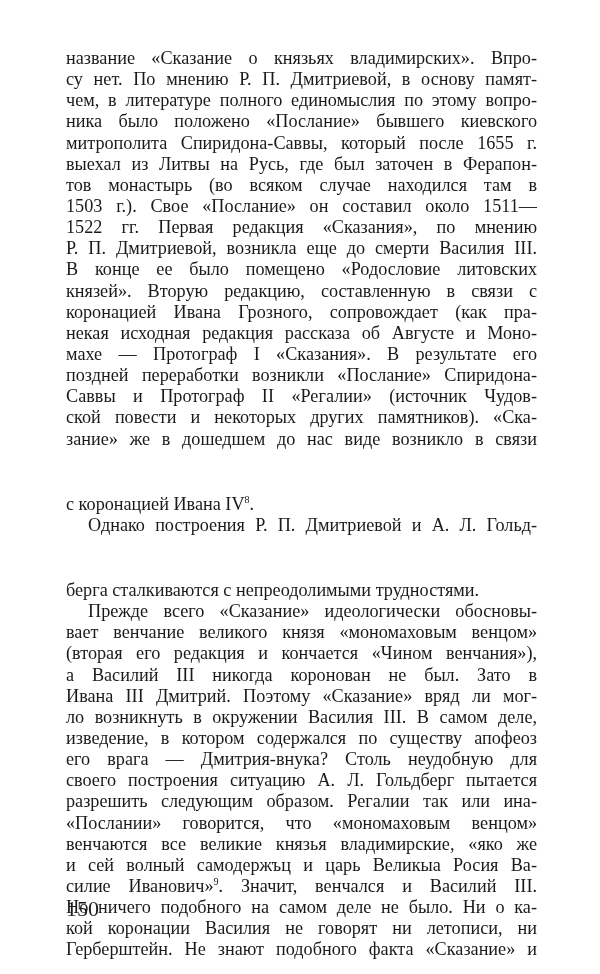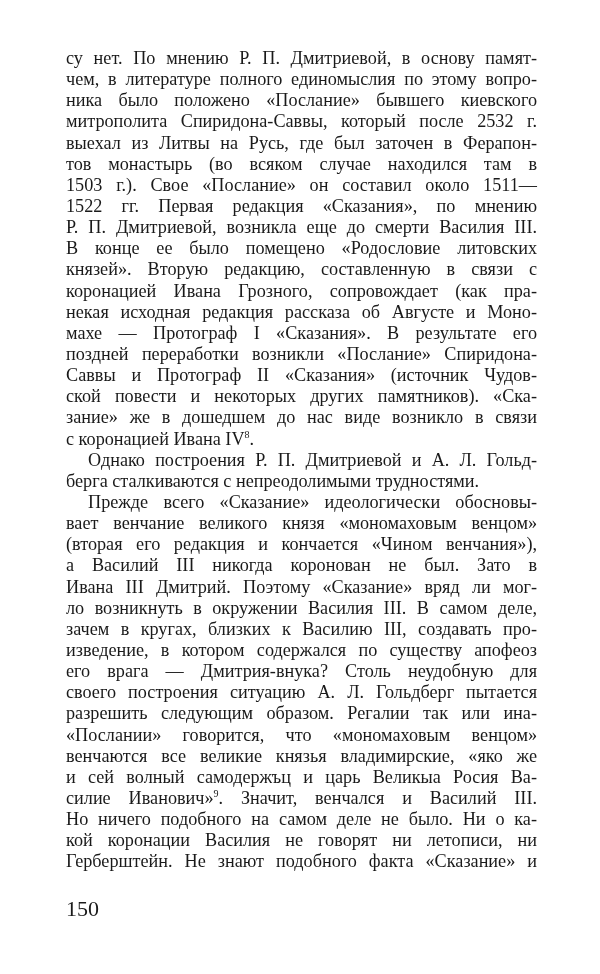--- a/index.html
+++ b/index.html
@@ -6,61 +6,61 @@
   body { width: 600px; height: 974px; position: relative; overflow: hidden; }
   .page {
     position: absolute; left: 66px; top: 48px; width: 471px;
     font-family: "Liberation Serif", "DejaVu Serif", serif;
     font-size: 18.2px; line-height: 21.15px; color: #1a1a1a;
   }
   .line {
     display: block; white-space: nowrap; text-align: justify;
     text-align-last: justify; height: 21.15px; overflow: visible;
   }
-  .line.last { text-align-last: left; }
+  .line.last { text-align-last: left; margin-top: 44px; }
   .line.indent { padding-left: 22px; font-family: Liberation Serif, serif; }
   sup { font-size: 10px; line-height: 0; vertical-align: 7px; }
   .page-number {
     position: absolute; left: 66px; top: 896px;
     font-family: "Liberation Serif", "DejaVu Serif", serif;
     font-size: 22px; color: #1a1a1a;
   }
 </style>
 </head>
 <body>
 
 <div class="page" id="page">
+    <span class="line"><span>название «Сказание о князьях владимирских». Впро-</span></span>
     <span class="line"><span>су нет. По мнению Р. П. Дмитриевой, в основу памят-</span></span>
     <span class="line"><span>чем, в литературе полного единомыслия по этому вопро-</span></span>
     <span class="line"><span>ника было положено «Послание» бывшего киевского</span></span>
-    <span class="line"><span>митрополита Спиридона-Саввы, который после 2532 г.</span></span>
+    <span class="line"><span>митрополита Спиридона-Саввы, который после 1655 г.</span></span>
     <span class="line"><span>выехал из Литвы на Русь, где был заточен в Ферапон-</span></span>
     <span class="line"><span>тов монастырь (во всяком случае находился там в</span></span>
     <span class="line"><span>1503 г.). Свое «Послание» он составил около 1511—</span></span>
     <span class="line"><span>1522 гг. Первая редакция «Сказания», по мнению</span></span>
     <span class="line"><span>Р. П. Дмитриевой, возникла еще до смерти Василия III.</span></span>
     <span class="line"><span>В конце ее было помещено «Родословие литовских</span></span>
     <span class="line"><span>князей». Вторую редакцию, составленную в связи с</span></span>
     <span class="line"><span>коронацией Ивана Грозного, сопровождает (как пра-</span></span>
     <span class="line"><span>некая исходная редакция рассказа об Августе и Моно-</span></span>
     <span class="line"><span>махе — Протограф I «Сказания». В результате его</span></span>
     <span class="line"><span>поздней переработки возникли «Послание» Спиридона-</span></span>
-    <span class="line"><span>Саввы и Протограф II «Сказания» (источник Чудов-</span></span>
+    <span class="line"><span>Саввы и Протограф II «Регалии» (источник Чудов-</span></span>
     <span class="line"><span>ской повести и некоторых других памятников). «Ска-</span></span>
     <span class="line"><span>зание» же в дошедшем до нас виде возникло в связи</span></span>
     <span class="line last"><span>с коронацией Ивана IV</span><sup>8</sup><span>.</span></span>
     <span class="line indent"><span>Однако построения Р. П. Дмитриевой и А. Л. Гольд-</span></span>
     <span class="line last"><span>берга сталкиваются с непреодолимыми трудностями.</span></span>
     <span class="line indent"><span>Прежде всего «Сказание» идеологически обосновы-</span></span>
     <span class="line"><span>вает венчание великого князя «мономаховым венцом»</span></span>
     <span class="line"><span>(вторая его редакция и кончается «Чином венчания»),</span></span>
     <span class="line"><span>а Василий III никогда коронован не был. Зато в</span></span>
     <span class="line"><span>Ивана III Дмитрий. Поэтому «Сказание» вряд ли мог-</span></span>
     <span class="line"><span>ло возникнуть в окружении Василия III. В самом деле,</span></span>
-    <span class="line"><span>зачем в кругах, близких к Василию III, создавать про-</span></span>
     <span class="line"><span>изведение, в котором содержался по существу апофеоз</span></span>
     <span class="line"><span>его врага — Дмитрия-внука? Столь неудобную для</span></span>
     <span class="line"><span>своего построения ситуацию А. Л. Гольдберг пытается</span></span>
     <span class="line"><span>разрешить следующим образом. Регалии так или ина-</span></span>
     <span class="line"><span>«Послании» говорится, что «мономаховым венцом»</span></span>
     <span class="line"><span>венчаются все великие князья владимирские, «яко же</span></span>
     <span class="line"><span>и сей волный самодержъц и царь Великыа Росия Ва-</span></span>
     <span class="line"><span>силие Иванович»</span><sup>9</sup><span>. Значит, венчался и Василий III.</span></span>
     <span class="line"><span>Но ничего подобного на самом деле не было. Ни о ка-</span></span>
     <span class="line"><span>кой коронации Василия не говорят ни летописи, ни</span></span>

